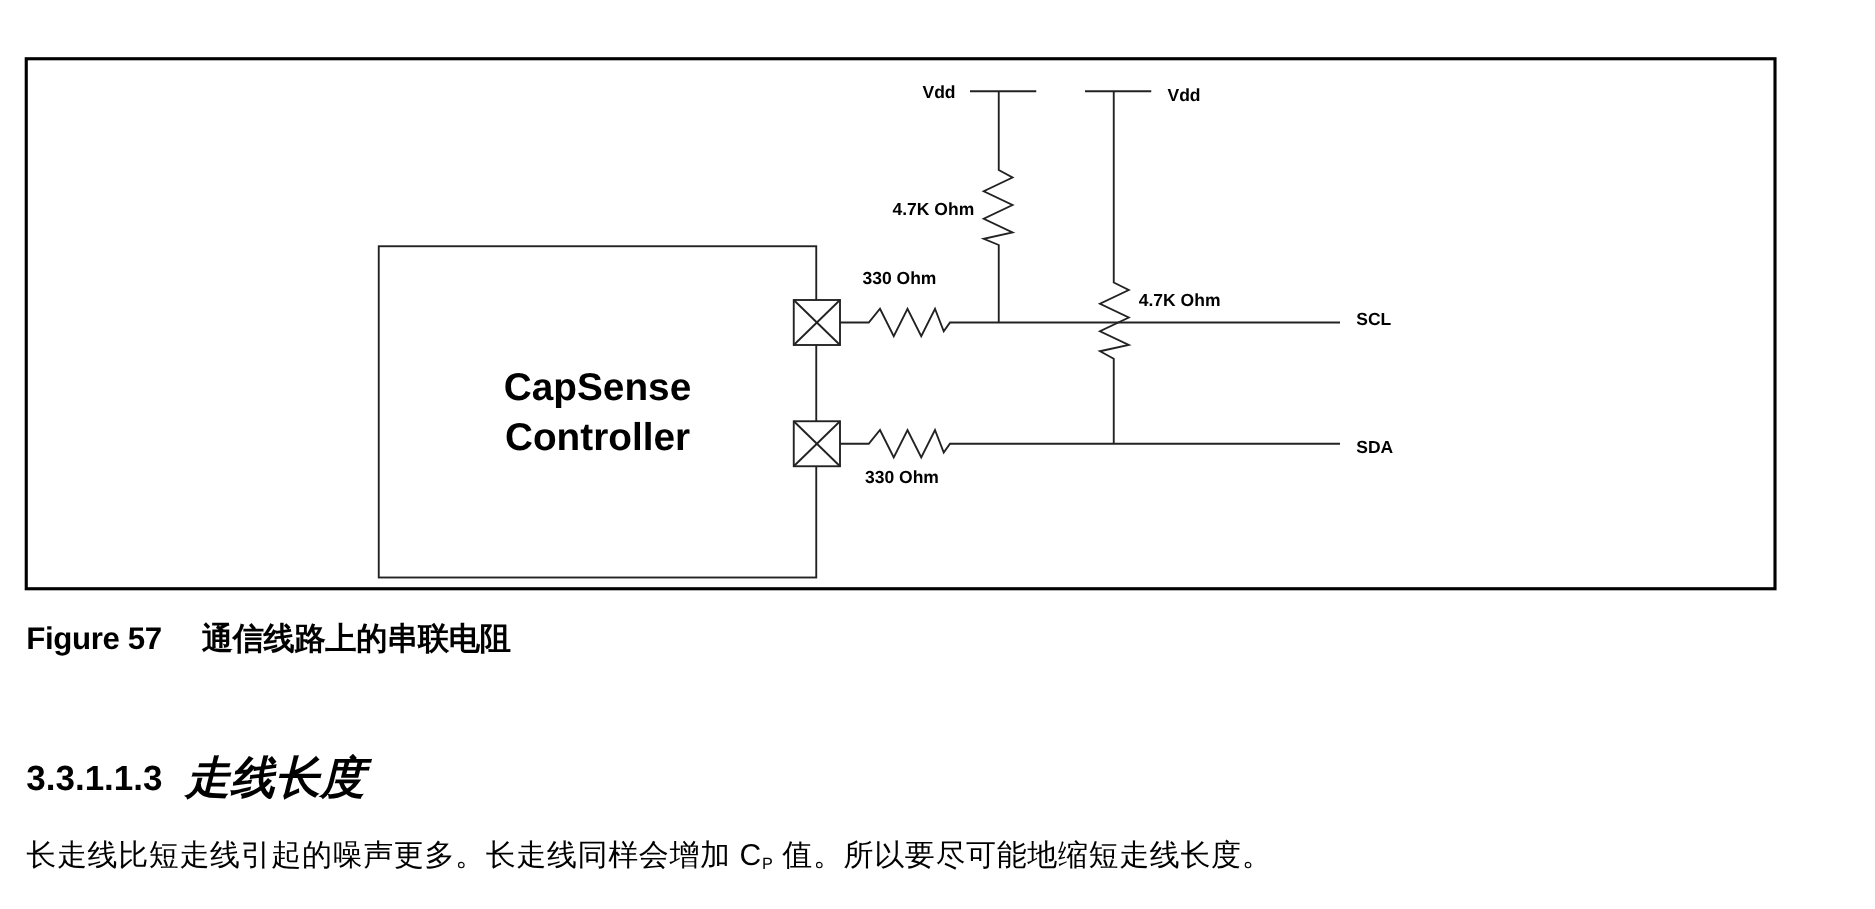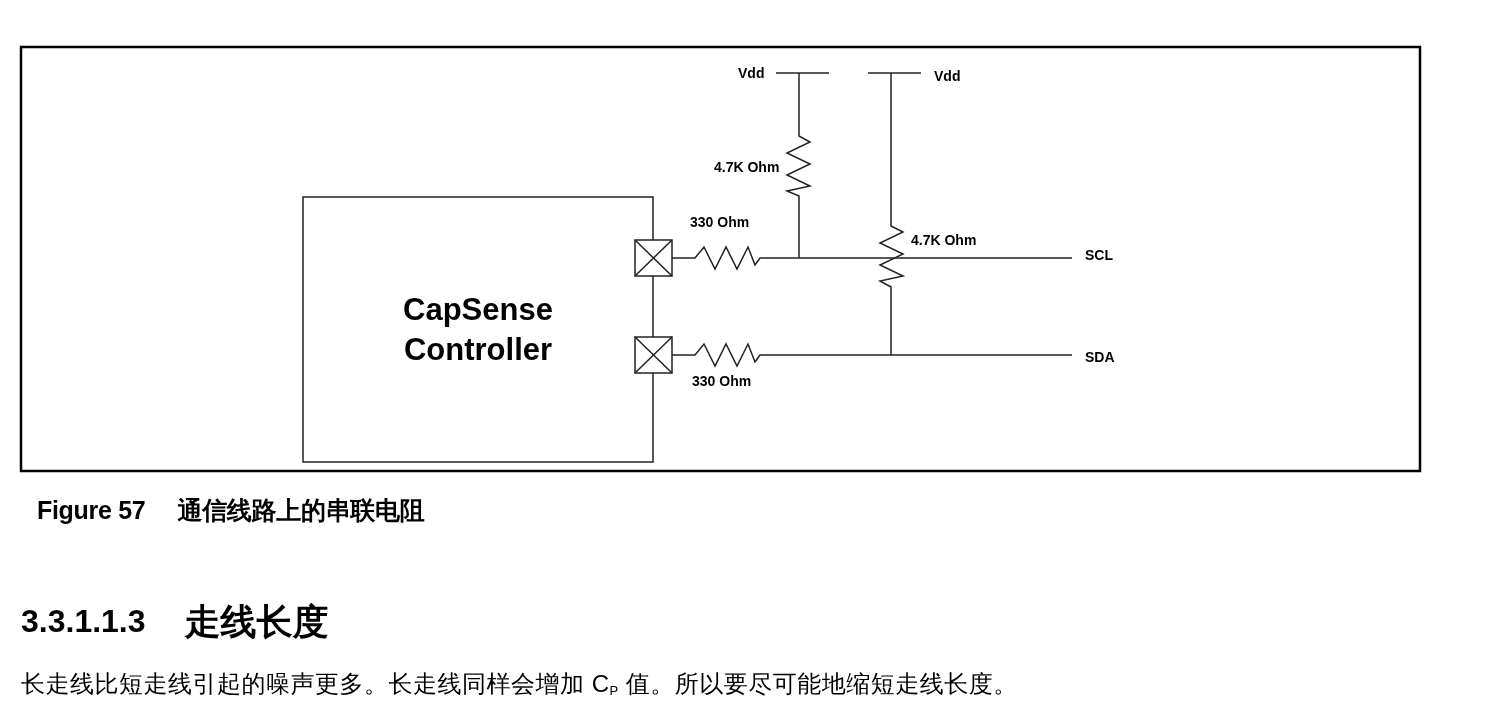--- a/index.html
+++ b/index.html
@@ -3,26 +3,26 @@
   <meta charset="utf-8">
   <style>
     html, body { margin: 0; padding: 0; background: #ffffff; }
     body { width: 1500px; height: 727px; position: relative; overflow: hidden;
            font-family: "Liberation Sans", sans-serif; color: #000; }
     #figure { position: absolute; left: 0; top: 0; }
     .lbl { font-family: "Liberation Sans", sans-serif; font-weight: bold; fill: #000; }
     .wire { stroke: #222; stroke-width: 1.5; fill: none; }
     .frame { stroke: #000; stroke-width: 2.5; fill: none; }
     .caption { position: absolute; left: 21px; top: 494px; font-size: 25px; font-weight: bold;
-               font-family: "Liberation Sans", sans-serif; letter-spacing: -0.3px; margin-left: 16px; }
+               font-family: "Liberation Sans", sans-serif; letter-spacing: -0.3px; }
     .caption .num { margin-right: 32px; }
     .heading { position: absolute; left: 21px; top: 598px; font-weight: bold;
                font-family: "Liberation Sans", sans-serif; }
-    .heading .hnum { font-size: 32px; margin-right: 39px; vertical-align: 2px; text-align: center; }
-    .heading .htxt { font-size: 36px; }
+    .heading .hnum { font-size: 28px; margin-right: 18px; vertical-align: 2px; text-align: center; }
+    .heading .htxt { font-size: 36px; font-style: italic; }
     .body-text { position: absolute; left: 21px; top: 668px; font-size: 24px;
                  font-family: Liberation Sans, sans-serif; letter-spacing: 0.5px; white-space: nowrap; }
     .body-text sub { font-size: 13px; vertical-align: -3px; }
   </style>
 </head>
 <body>
 
 <svg id="figure" width="1500" height="480">
 
   <rect class="frame" x="21" y="47" width="1399" height="424"></rect>

